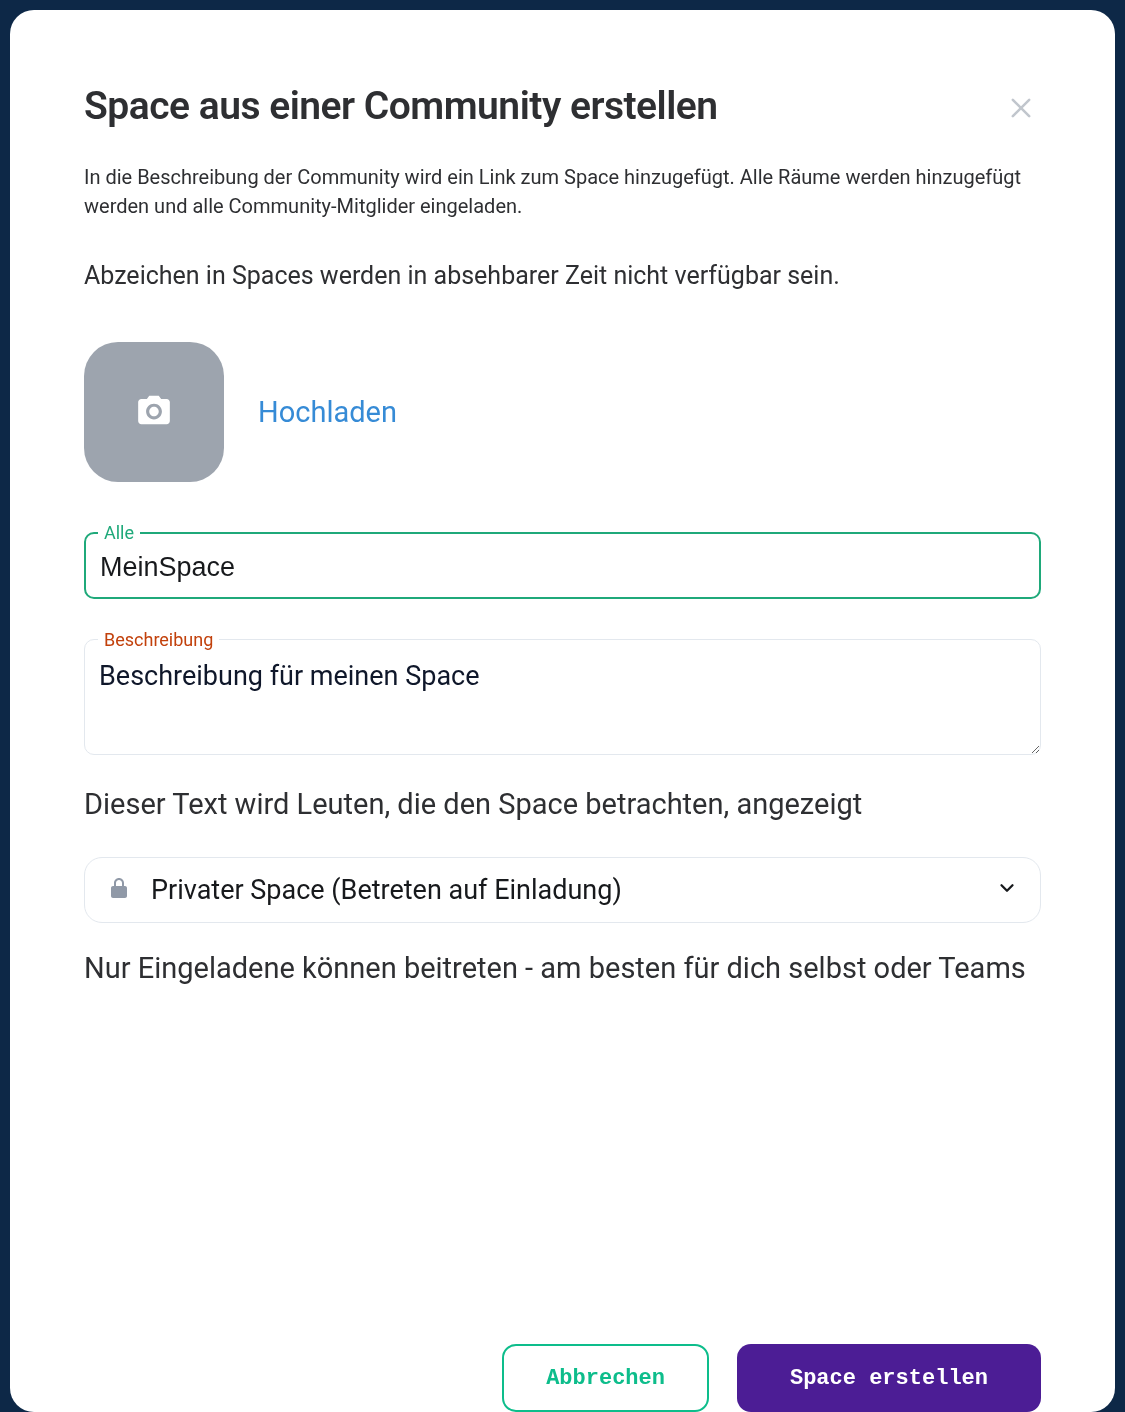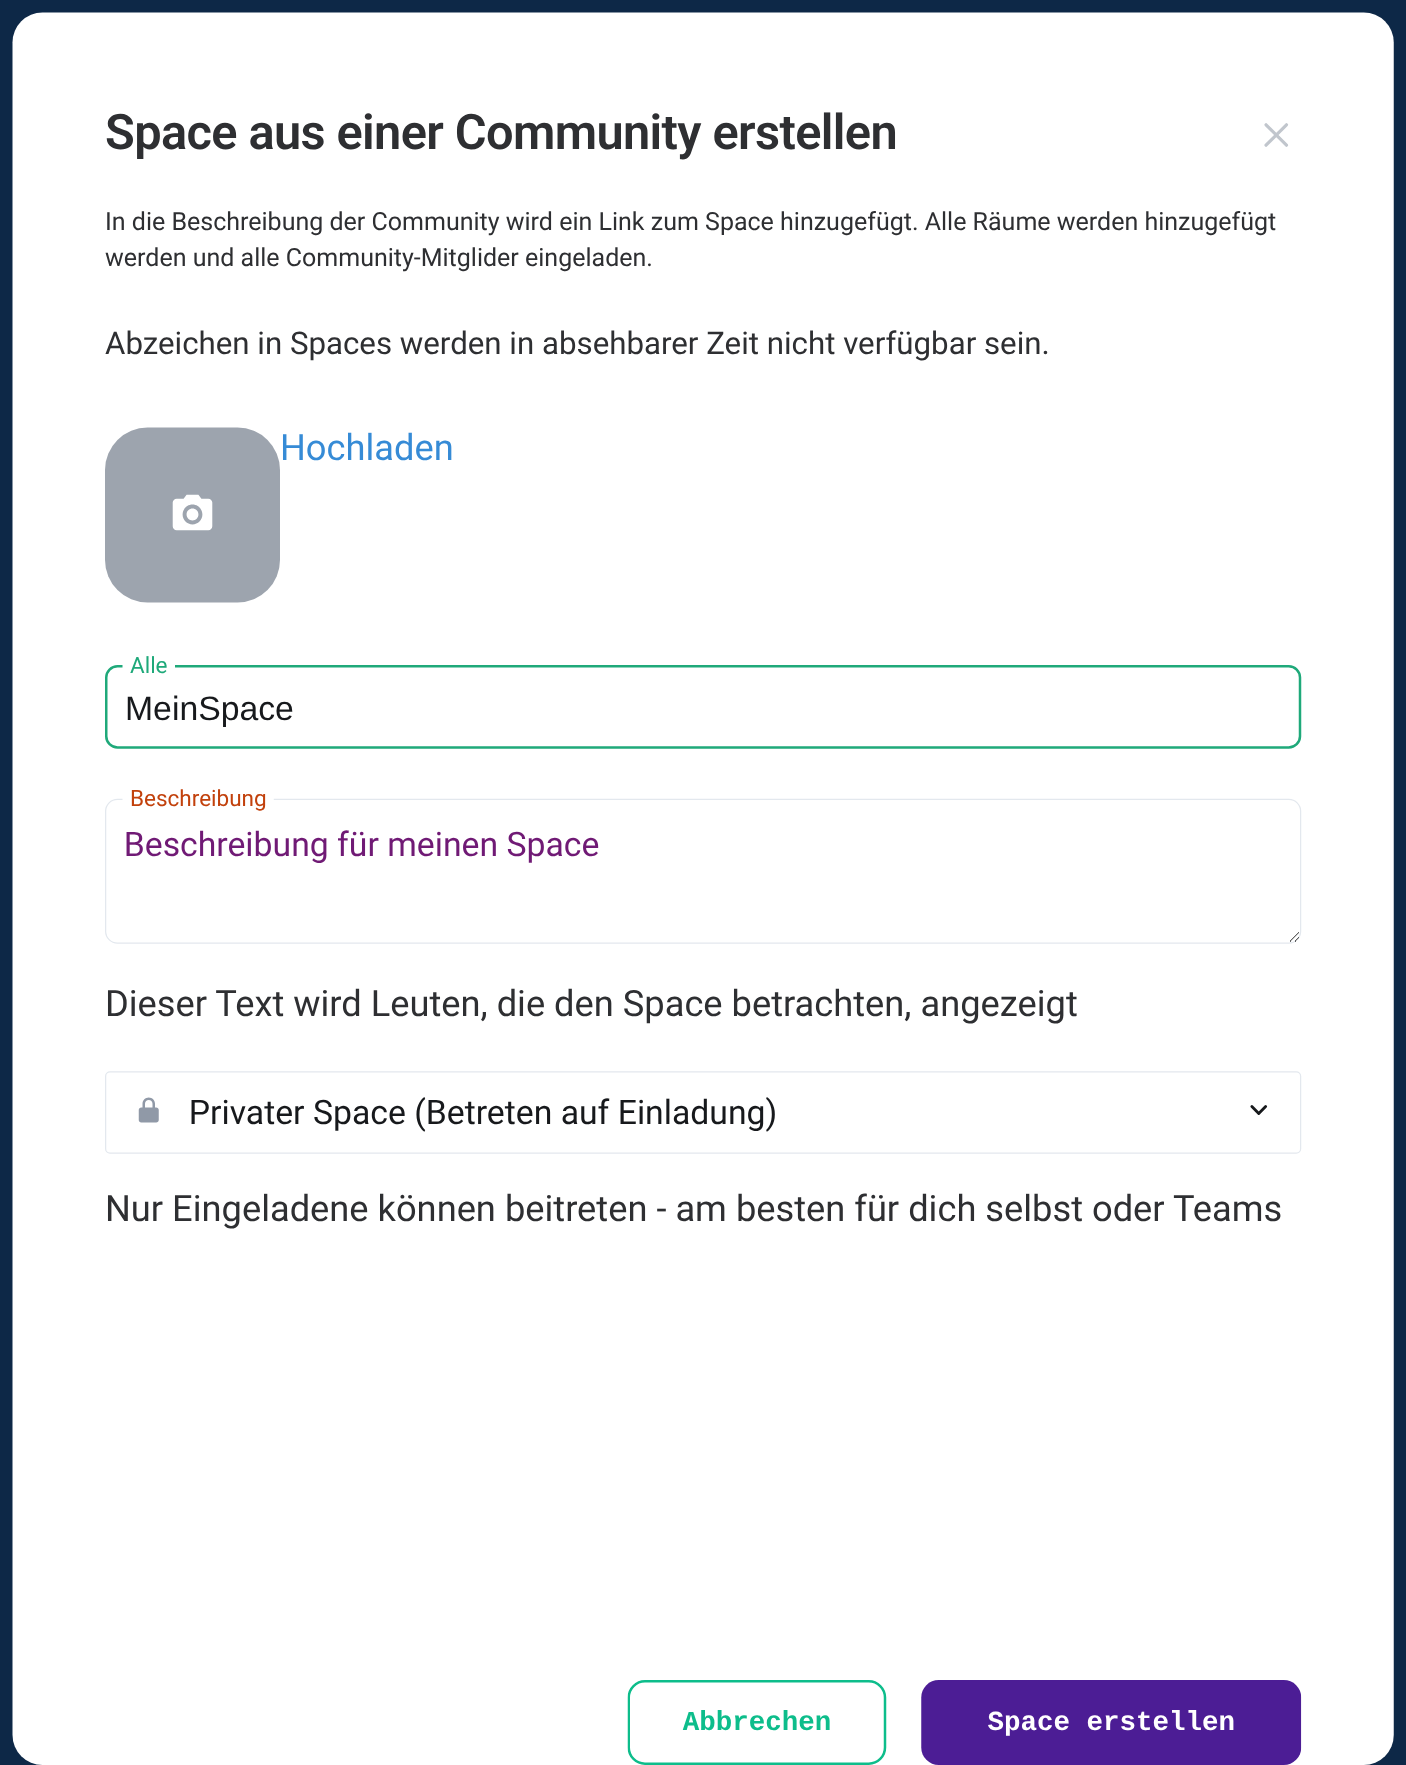--- a/index.html
+++ b/index.html
@@ -50,20 +50,22 @@
       line-height: 1.45;
       margin-bottom: 40px;
     }
     .notice {
       font-size: 25px;
       color: #2e2f32;
       margin-bottom: 52px;
     }
     .avatar-row {
       display: flex;
+      align-items: center;
+      gap: 34px;
       margin-bottom: 50px;
     }
     .avatar-placeholder {
       width: 140px;
       height: 140px;
       background: #9da4ae;
       border-radius: 34px;
       display: flex;
       align-items: center;
       justify-content: center;
@@ -100,35 +102,35 @@
       font-family: Liberation Sans, sans-serif;
       outline: none;
     }
     .textarea-wrap { margin-bottom: 28px; }
     .textarea-input {
       width: 100%;
       border: 1.5px solid #e3e8ee;
       border-radius: 10px;
       padding: 20px 14px 14px 14px;
       font-size: 27px;
-      color: #701a75;
+      color: #0f172a;
       font-family: inherit;
       outline: none;
       resize: both;
       height: 116px;
     }
     .helper-text {
       font-size: 29px;
       color: #2e2f32;
       margin-bottom: 36px;
     }
     .dropdown {
       width: 100%;
       border: 1.5px solid #e3e8ee;
-      border-radius: 4px;
+      border-radius: 18px;
       padding: 16px 22px;
       display: flex;
       align-items: center;
       gap: 20px;
       cursor: pointer;
       margin-bottom: 28px;
       background: #ffffff;
     }
     .dropdown .lock-icon { color: #9099a7; }
     .dropdown .lock-icon svg { width: 24px; height: 26px; }

